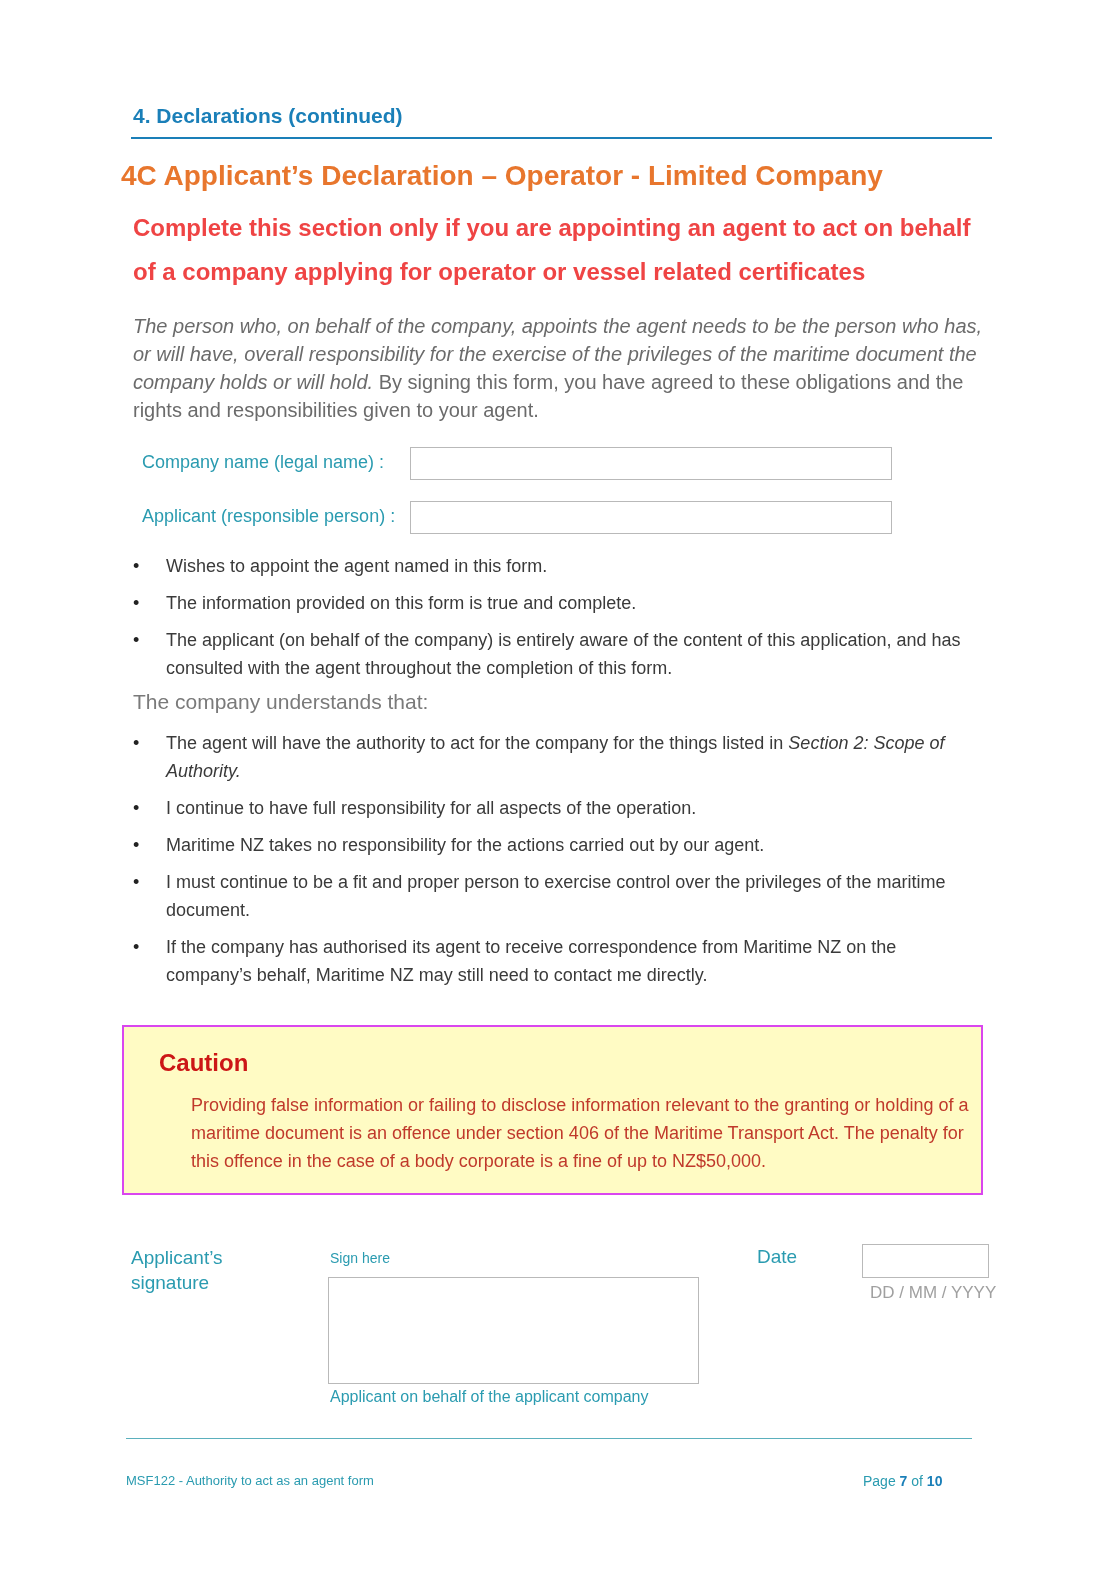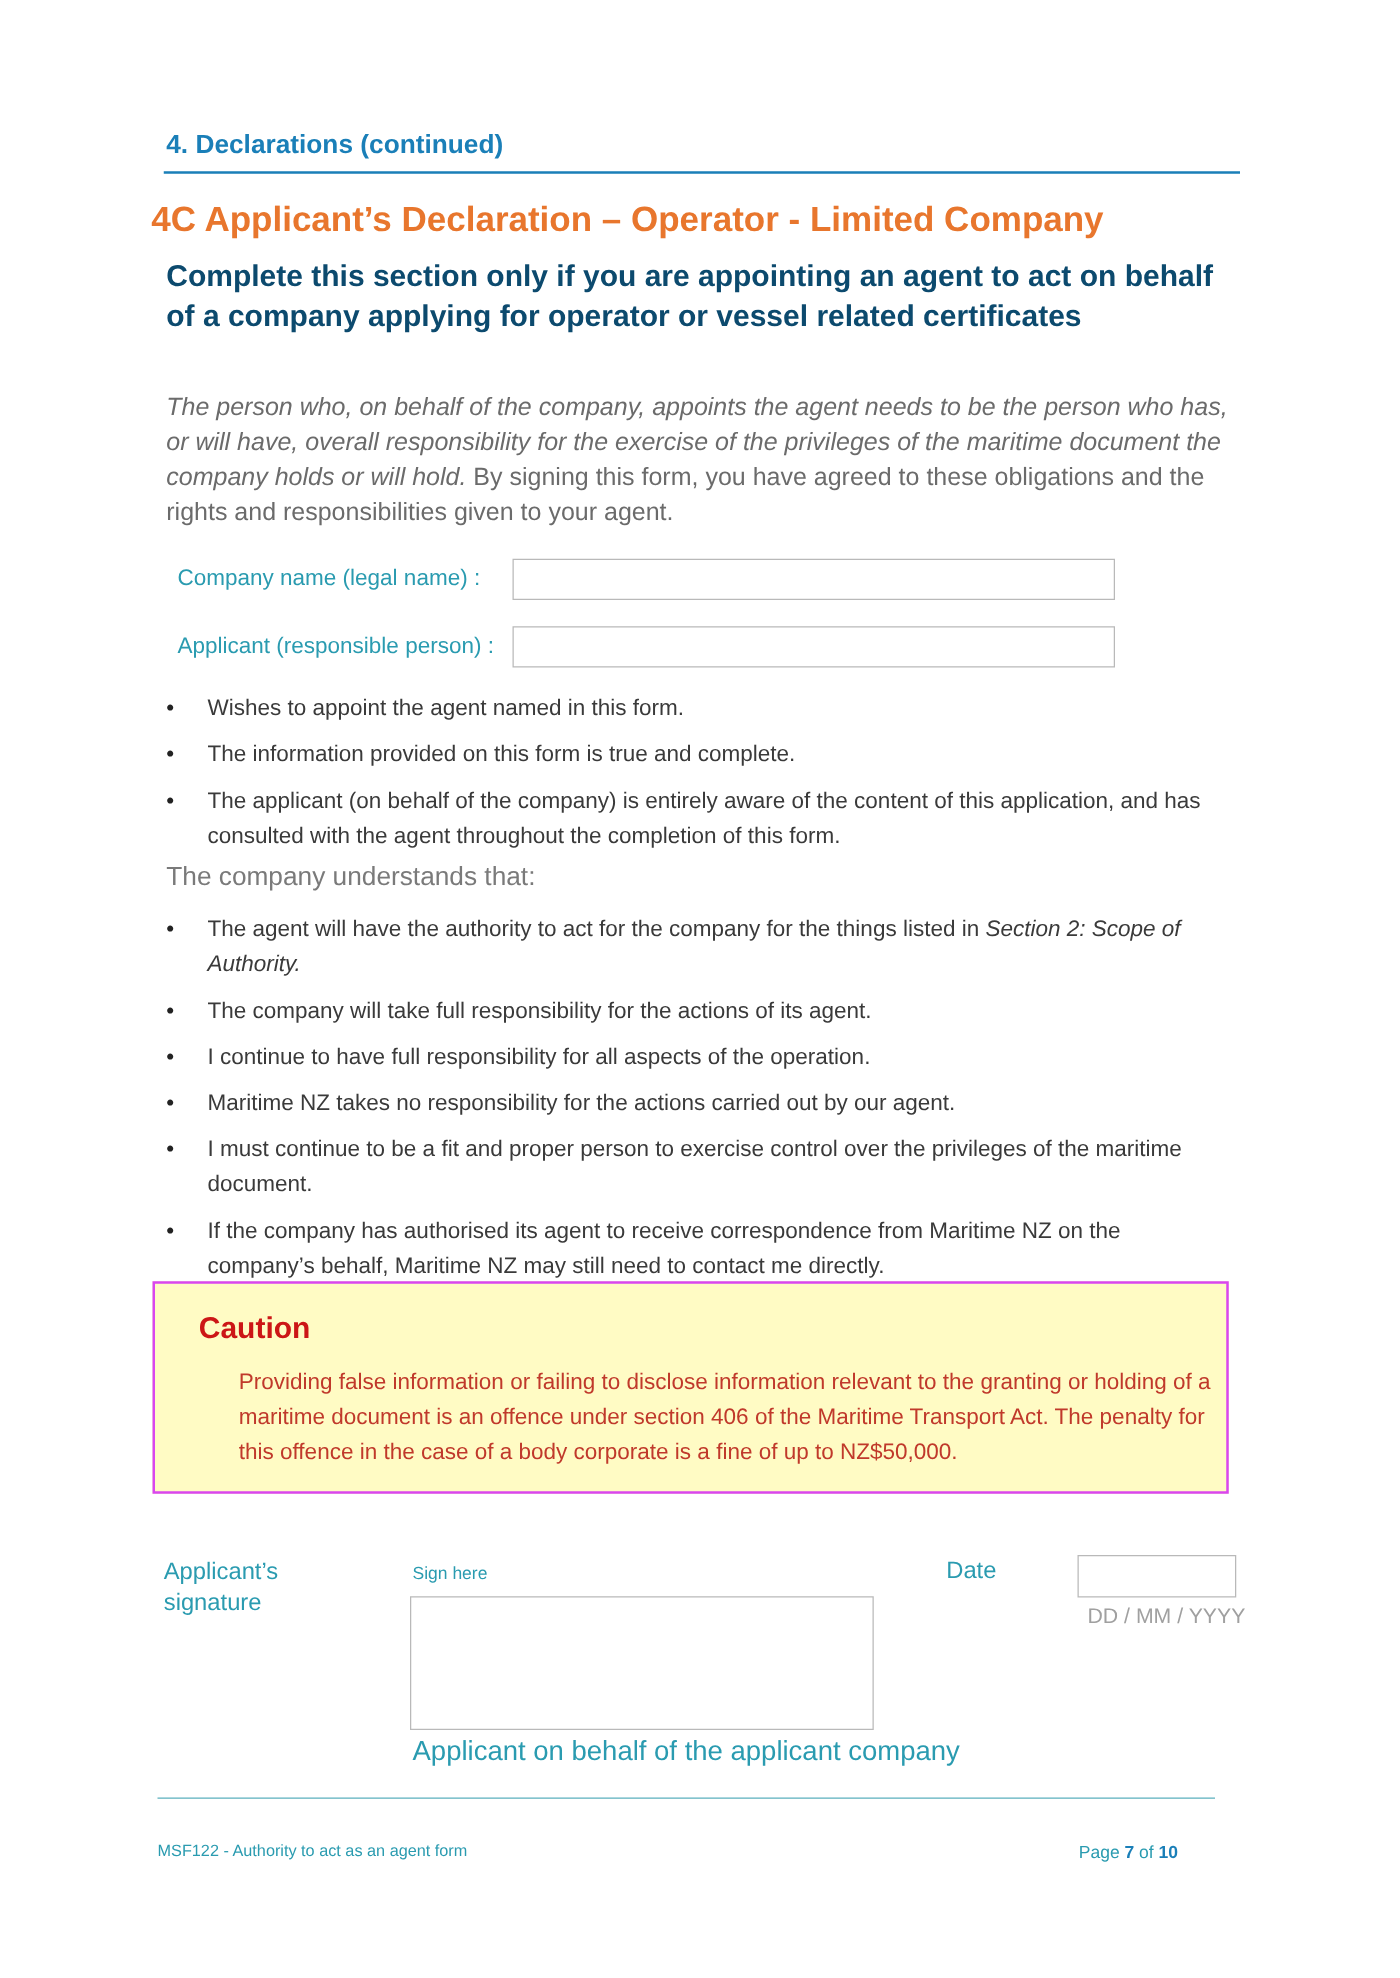--- a/index.html
+++ b/index.html
@@ -1,36 +1,36 @@
 <!DOCTYPE html>
 <html><head>
 <meta charset="utf-8">
 <style>
   html, body { margin: 0; padding: 0; background: #ffffff; }
   body { width: 1120px; height: 1582px; position: relative; font-family: "Liberation Sans", sans-serif; color: #3a3a3a; overflow: hidden; }
   .abs { position: absolute; }
   .section-title { left: 133px; top: 104px; font-size: 21px; font-weight: bold; color: #1a7fb8; }
   .section-rule { left: 131px; top: 137px; width: 861px; height: 2px; background: #1a7fb8; }
   .main-heading { left: 121px; top: 160px; font-size: 28px; font-weight: bold; color: #e8762d; white-space: nowrap; }
-  .sub-heading { left: 133px; top: 206px; width: 850px; font-size: 24px; font-weight: bold; color: #0c4a6e; line-height: 32px; }
+  .sub-heading { left: 133px; top: 206px; width: 850px; font-size: 24px; font-weight: bold; color: #ef4444; line-height: 44px; }
   .intro { left: 133px; top: 312px; width: 860px; font-size: 20px; line-height: 28px; color: #6b6b6b; }
   .intro .it { font-style: italic; }
   .field-label { font-size: 18px; color: #2a9bb0; }
   .field-box { border: 1px solid #b9b9b9; background: #fff; height: 31px; width: 480px; }
   ul.bullets { margin: 0; padding: 0; list-style: none; }
   ul.bullets li { position: relative; padding-left: 33px; font-size: 18px; line-height: 28px; color: #3a3a3a; margin-bottom: 9px; }
   ul.bullets li::before { content: "\2022"; position: absolute; left: 0; top: 0; font-size: 18px; color: #222; }
   .understands { left: 133px; top: 690px; font-size: 21px; color: #7a7a7a; }
   .caution-box { left: 122px; top: 1025px; width: 857px; height: 166px; background: #fffbc4; border: 2px solid #d946ef; }
   .caution-title { left: 35px; top: 22px; font-size: 24px; font-weight: bold; color: #cc1616; }
   .caution-text { left: 35px; top: 64px; width: 790px; font-size: 18px; line-height: 28px; color: #c0392b; margin-left: 32px; }
   .sig-label { left: 131px; top: 1245px; font-size: 19px; line-height: 25px; color: #2a9bb0; }
   .sign-here { left: 330px; top: 1250px; font-size: 14px; color: #2a9bb0; }
   .sig-box { left: 328px; top: 1277px; width: 369px; height: 105px; border: 1px solid #b9b9b9; }
-  .sig-caption { left: 330px; top: 1388px; font-size: 22px; color: #2a9bb0; }
+  .sig-caption { left: 330px; top: 1388px; font-size: 16px; color: #2a9bb0; }
   .date-label { left: 757px; top: 1246px; font-size: 19px; color: #2a9bb0; }
   .date-box { left: 862px; top: 1244px; width: 125px; height: 32px; border: 1px solid #b9b9b9; }
   .date-hint { left: 870px; top: 1283px; font-size: 17px; color: #a0a0a0; }
   .footer-rule { left: 126px; top: 1438px; width: 846px; height: 1px; background: #5bb0bd; }
   .footer-left { left: 126px; top: 1473px; font-size: 13px; color: #2a9bb0; }
   .footer-right { left: 863px; top: 1473px; font-size: 14px; color: #2a9bb0; }
   .footer-right b { color: #1a7fb8; }
 </style>
 </head>
 <body>
@@ -54,21 +54,20 @@
 <ul class="abs bullets" style="left:133px; top:552px; width:850px;">
   <li>Wishes to appoint the agent named in this form.</li>
   <li>The information provided on this form is true and complete.</li>
   <li>The applicant (on behalf of the company) is entirely aware of the content of this application, and has consulted with the agent throughout the completion of this form.</li>
 </ul>
 
 <div class="abs understands">The company understands that:</div>
 
 <ul class="abs bullets" style="left:133px; top:729px; width:830px;">
   <li><span>The agent will have the authority to act for the company for the things listed in </span><i>Section 2: Scope of Authority.</i></li>
-  <li>The company will take full responsibility for the actions of its agent.</li>
   <li>I continue to have full responsibility for all aspects of the operation.</li>
   <li>Maritime NZ takes no responsibility for the actions carried out by our agent.</li>
   <li>I must continue to be a fit and proper person to exercise control over the privileges of the maritime document.</li>
   <li>If the company has authorised its agent to receive correspondence from Maritime NZ on the company’s behalf, Maritime NZ may still need to contact me directly.</li>
 </ul>
 
 <div class="abs caution-box">
   <div class="abs caution-title">Caution</div>
   <div class="abs caution-text">Providing false information or failing to disclose information relevant to the granting or holding of a maritime document is an offence under section 406 of the Maritime Transport Act. The penalty for this offence in the case of a body corporate is a fine of up to NZ$50,000.</div>
 </div>

